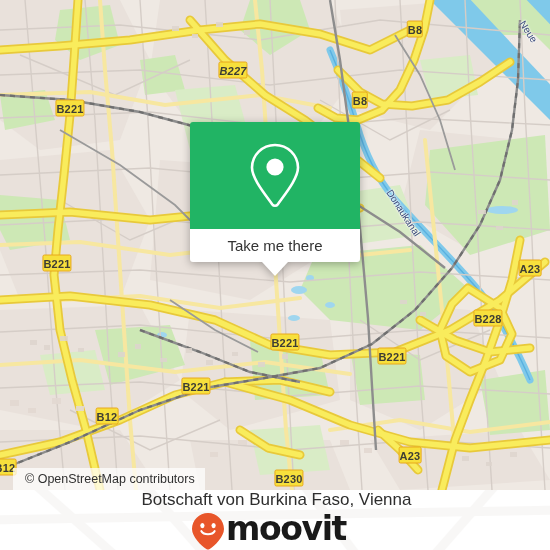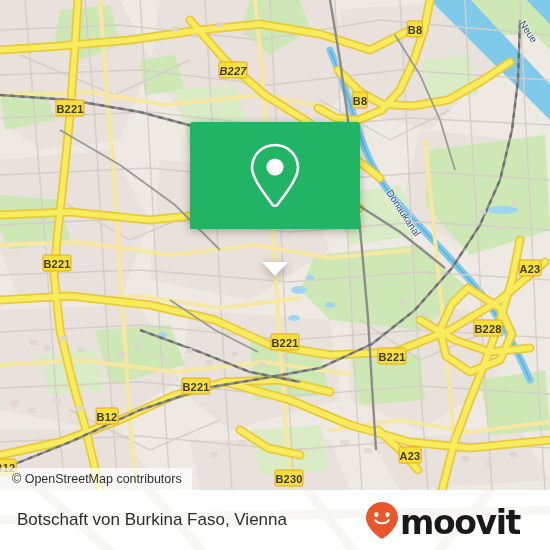--- a/index.html
+++ b/index.html
@@ -66,21 +66,21 @@
     font-size: 10px;
     font-weight: normal;
     white-space: nowrap;
     transform-origin: left center;
     text-shadow: 0 0 2px #ffffff, 0 0 2px #ffffff, 0 0 3px #ffffff;
   }
 
   
   #attribution {
     position: absolute;
-    left: 0;
+    left: 13px;
     bottom: 0;
     height: 22px;
     display: flex;
     align-items: center;
     padding: 0 10px 0 12px;
     background: rgba(255,255,255,0.72);
     color: #303030;
     font-family: "Liberation Sans", sans-serif;
     font-size: 12.5px;
     white-space: nowrap;
@@ -132,40 +132,41 @@
     top: 490px;
     width: 550px;
     height: 60px;
     background: #ffffff;
     display: flex;
     align-items: center;
     justify-content: space-between;
     padding: 0 14px 0 17px;
     box-sizing: border-box;
     overflow: hidden;
+    flex-direction: column;
   }
   #footer-bg {
     position: absolute;
     left: 0; top: 0;
     width: 550px; height: 60px;
     opacity: 0.5;
     pointer-events: none;
   }
   #footer-title {
     position: relative;
     color: #2e2e2e;
     font-family: "Liberation Sans", sans-serif;
     font-size: 17px;
     white-space: nowrap;
     z-index: 2;
   }
   #brand {
     position: relative;
     display: flex;
-    align-items: flex-end;
+    align-items: flex-start;
     z-index: 2;
     margin-right: 16px;
   }
   #brand-word {
     color: #1a1a1a;
     font-family: "DejaVu Sans", sans-serif;
     font-size: 33px;
     font-weight: bold;
     letter-spacing: -1.4px;
     line-height: 33px;
@@ -389,33 +390,36 @@
     <div class="water-label" style="left:522px; top:16px; transform: rotate(57deg);">Neue</div>
 
     <div class="shield" style="left:70px;  top:108px;">B221</div>
     <div class="shield" style="left:233px; top:70px;font-style:italic;">B227</div>
     <div class="shield" style="left:415px; top:29px;">B8</div>
     <div class="shield" style="left:360px; top:100px;">B8</div>
     <div class="shield" style="left:57px;  top:263px;">B221</div>
     <div class="shield" style="left:530px; top:268px;">A23</div>
     <div class="shield" style="left:285px; top:342px;">B221</div>
     <div class="shield" style="left:392px; top:356px;">B221</div>
-    <div class="shield" style="left:488px; top:328px;">B228</div>
+    <div class="shield" style="left:488px; top:318px;">B228</div>
     <div class="shield" style="left:196px; top:386px;">B221</div>
     <div class="shield" style="left:107px; top:416px;">B12</div>
     <div class="shield" style="left:410px; top:455px;">A23</div>
     <div class="shield" style="left:5px;   top:467px;">B12</div>
     <div class="shield" style="left:248px; top:478px;margin-left:41px;">B230</div>
 
     <div id="popup">
       <div id="popup-green">
         <svg width="58" height="72" viewBox="0 0 58 72" xmlns="http://www.w3.org/2000/svg">
           <path d="M29 5 C16.3 5 6 15.1 6 27.6 C6 38.4 18.6 53.6 26.3 64.4 C27.6 66.2 30.4 66.2 31.7 64.4 C39.4 53.6 52 38.4 52 27.6 C52 15.1 41.7 5 29 5 Z" fill="none" stroke="#ffffff" stroke-width="2.6"></path>
           <circle cx="29" cy="27" r="8.6" fill="#ffffff"></circle>
         </svg>
+      </div>
+      <div id="popup-cta">
+        <span>Take me there</span>
       </div>
       <div id="popup-tail"></div>
     </div>
 
     <div id="attribution">
       <span>© OpenStreetMap contributors</span>
     </div>
   </div>
 
   <div id="footer">

